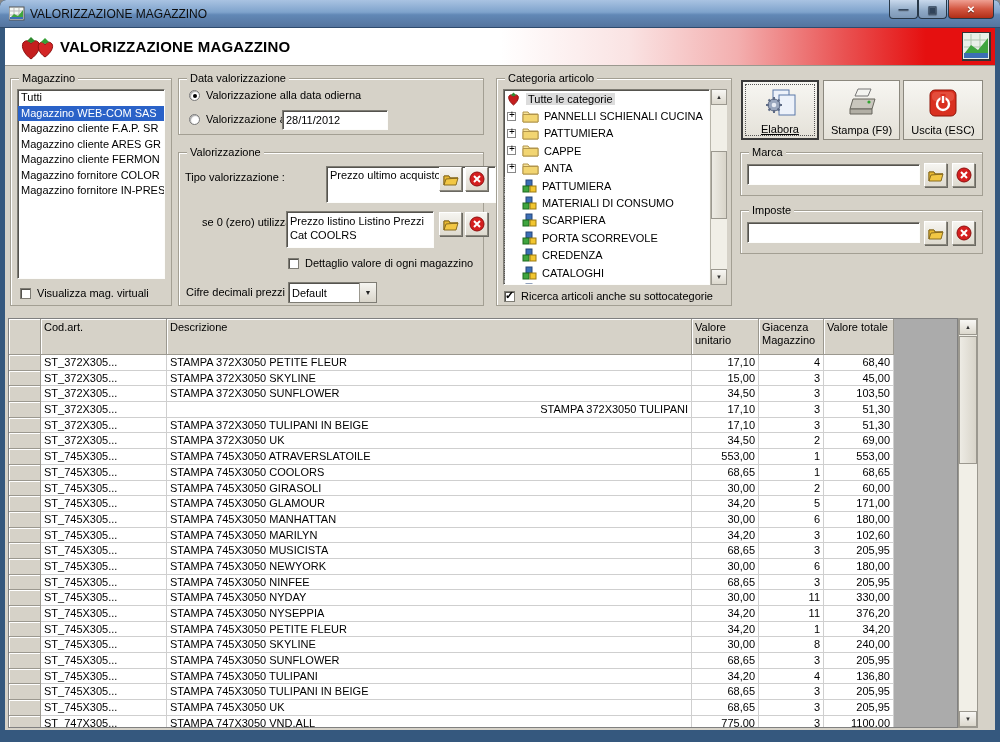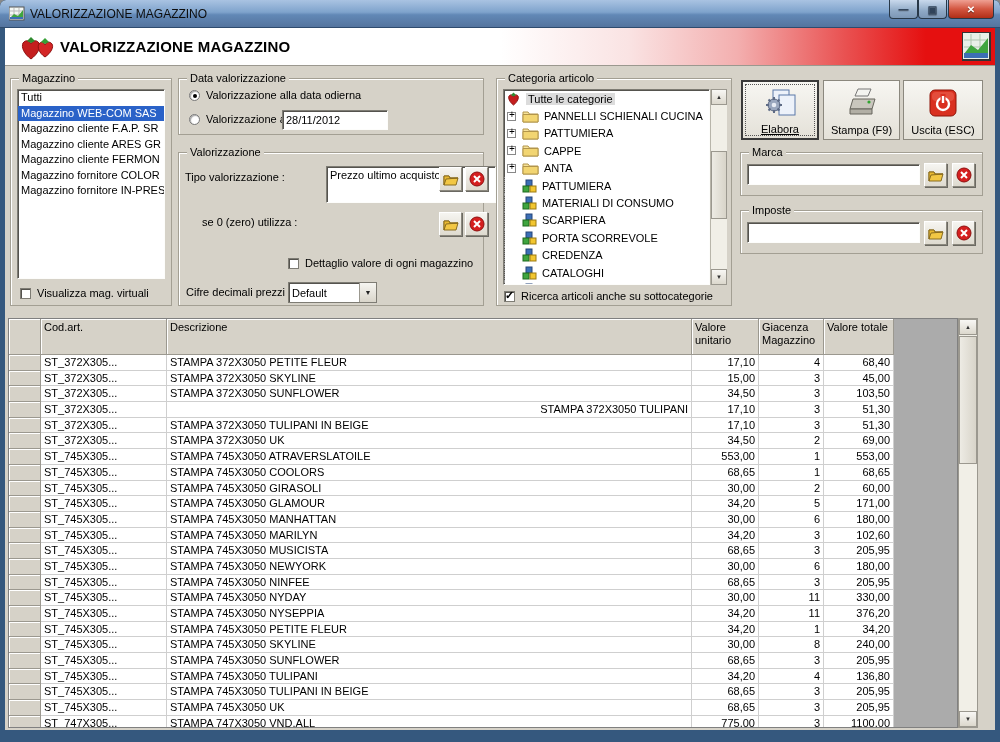--- a/index.html
+++ b/index.html
@@ -183,20 +183,21 @@
           <path d="M1 3 L1 12 L3 6 L15 5 L7 5 L6 3 Z" fill="#E8B830" stroke="#8A6D1F"></path>
         </svg>
     </div>
     <div class="mini-btn" style="left:286px; top:14px;">
       <svg width="16" height="16" viewBox="0 0 16 16">
           <circle cx="8" cy="8" r="7" fill="#D51F1F" stroke="#8E0F0F"></circle>
           <path d="M5 5 L11 11 M11 5 L5 11" stroke="#fff" stroke-width="2"></path>
         </svg>
     </div>
     <span class="abs" style="left:23px; top:63px;">se 0 (zero) utilizza :</span>
+    <div class="sunken abs" style="left:107px; top:58px; width:148px; height:37px; padding:2px 3px; overflow:hidden; line-height:14px;">Prezzo listino Listino Prezzi Cat COOLRS</div>
     <div class="mini-btn" style="left:260px; top:59px;">
       <svg width="16" height="13" viewBox="0 0 16 13">
           <path d="M1 3 L6 3 L7 5 L15 5 L13 12 L1 12 Z" fill="#F2C744" stroke="#8A6D1F"></path>
           <path d="M1 3 L1 12 L3 6 L15 5 L7 5 L6 3 Z" fill="#E8B830" stroke="#8A6D1F"></path>
         </svg>
     </div>
     <div class="mini-btn" style="left:286px; top:59px;">
       <svg width="16" height="16" viewBox="0 0 16 16">
           <circle cx="8" cy="8" r="7" fill="#D51F1F" stroke="#8E0F0F"></circle>
           <path d="M5 5 L11 11 M11 5 L5 11" stroke="#fff" stroke-width="2"></path>

